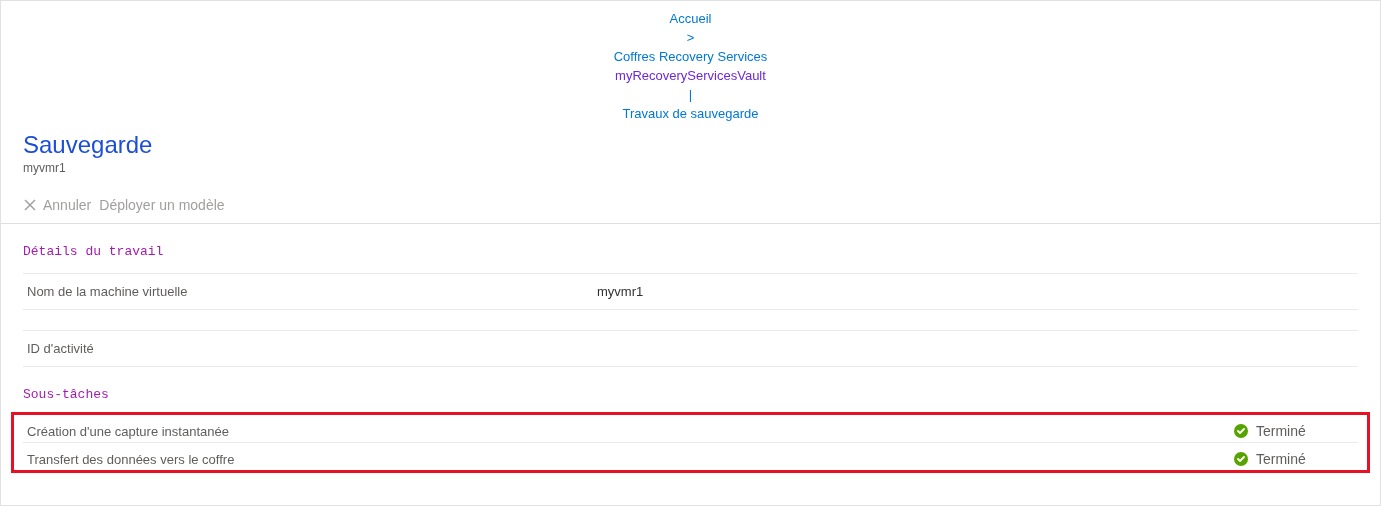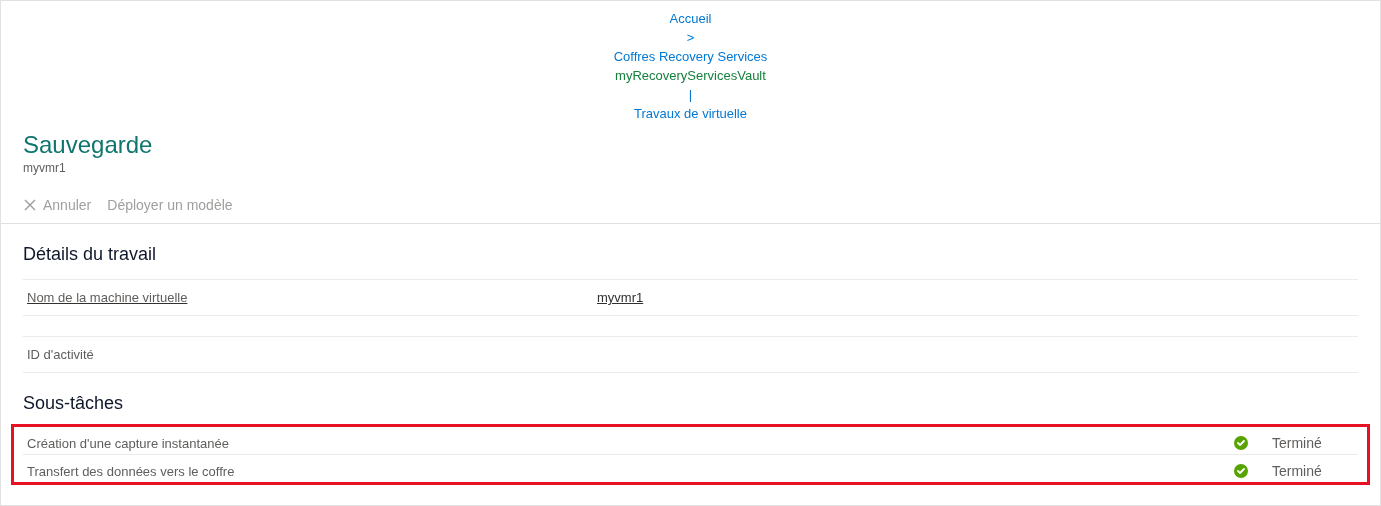--- a/index.html
+++ b/index.html
@@ -32,71 +32,71 @@
       font-size: 13px;
     }
     .breadcrumb .sep {
       color: #0078d4;
       margin: 0 2px;
     }
     .breadcrumb .current {
       color: #0078d4;
     }
     .breadcrumb .vault-name {
-      color: #15803d;
+      color: #6d28d9;
       font-weight: 400;
     }
     .page-title {
       font-size: 24px;
       font-weight: 400;
-      color: #0f766e;
+      color: #1d4ed8;
       padding: 4px 22px 2px 22px;
     }
     .subtitle {
       font-size: 12px;
       color: #605e5c;
       padding: 0 22px 14px 22px;
     }
     .toolbar {
       display: flex;
       align-items: center;
       padding: 8px 22px 10px 22px;
       border-bottom: 1px solid #e1dfdd;
-      gap: 16px;
+      gap: 8px;
     }
     .toolbar-btn {
       display: flex;
       align-items: center;
       gap: 6px;
       color: #a19f9d;
       font-size: 14px;
       background: none;
       border: none;
       cursor: pointer;
     }
     .toolbar .close-icon svg {
       display: block;
     }
     .section-header {
       padding: 20px 22px 10px 22px;
-      font-size: 18px;
-      color: #0f172a;
+      font-size: 13px;
+      color: #a21caf;
+      font-family: Liberation Mono, monospace;
     }
     .details-table {
       padding: 4px 22px 0 22px;
     }
     .details-row {
       display: flex;
       border-bottom: 1px solid #edebe9;
       padding: 10px 4px;
       align-items: center;
     }
     .details-row:first-child {
       border-top: 1px solid #edebe9;
-      text-decoration: underline;
     }
     .details-label {
       width: 570px;
       color: #605e5c;
       font-size: 13px;
     }
     .details-value {
       flex: 1;
       color: #323130;
       font-size: 13px;
@@ -132,42 +132,42 @@
       font-size: 13px;
       color: #605e5c;
     }
     .subtask-row:last-child {
       border-bottom: none;
     }
     .subtask-state {
       width: 120px;
       display: flex;
       align-items: center;
-      gap: 24px;
+      gap: 8px;
       color: #605e5c;
       font-size: 14px;
     }
     .status-icon {
       width: 14px;
       height: 14px;
       display: inline-flex;
       align-items: center;
       justify-content: center;
     }
   </style>
 </head>
 <body>
 
 <div class="breadcrumb">
   <a href="#">Accueil</a>
   <span class="sep">&gt;</span>
   <a href="#">Coffres Recovery Services</a>
   <span class="vault-name">myRecoveryServicesVault</span>
   <span class="sep">|</span>
-  <a href="#" class="current">Travaux de virtuelle</a>
+  <a href="#" class="current">Travaux de sauvegarde</a>
 </div>
 
 <div class="page-title">Sauvegarde</div>
 <div class="subtitle">myvmr1</div>
 
 <div class="toolbar">
   <button class="toolbar-btn">
     <span class="close-icon">
       <svg width="14" height="14" viewBox="0 0 14 14">
         <line x1="2" y1="2" x2="12" y2="12" stroke="#a19f9d" stroke-width="1.4"></line>

